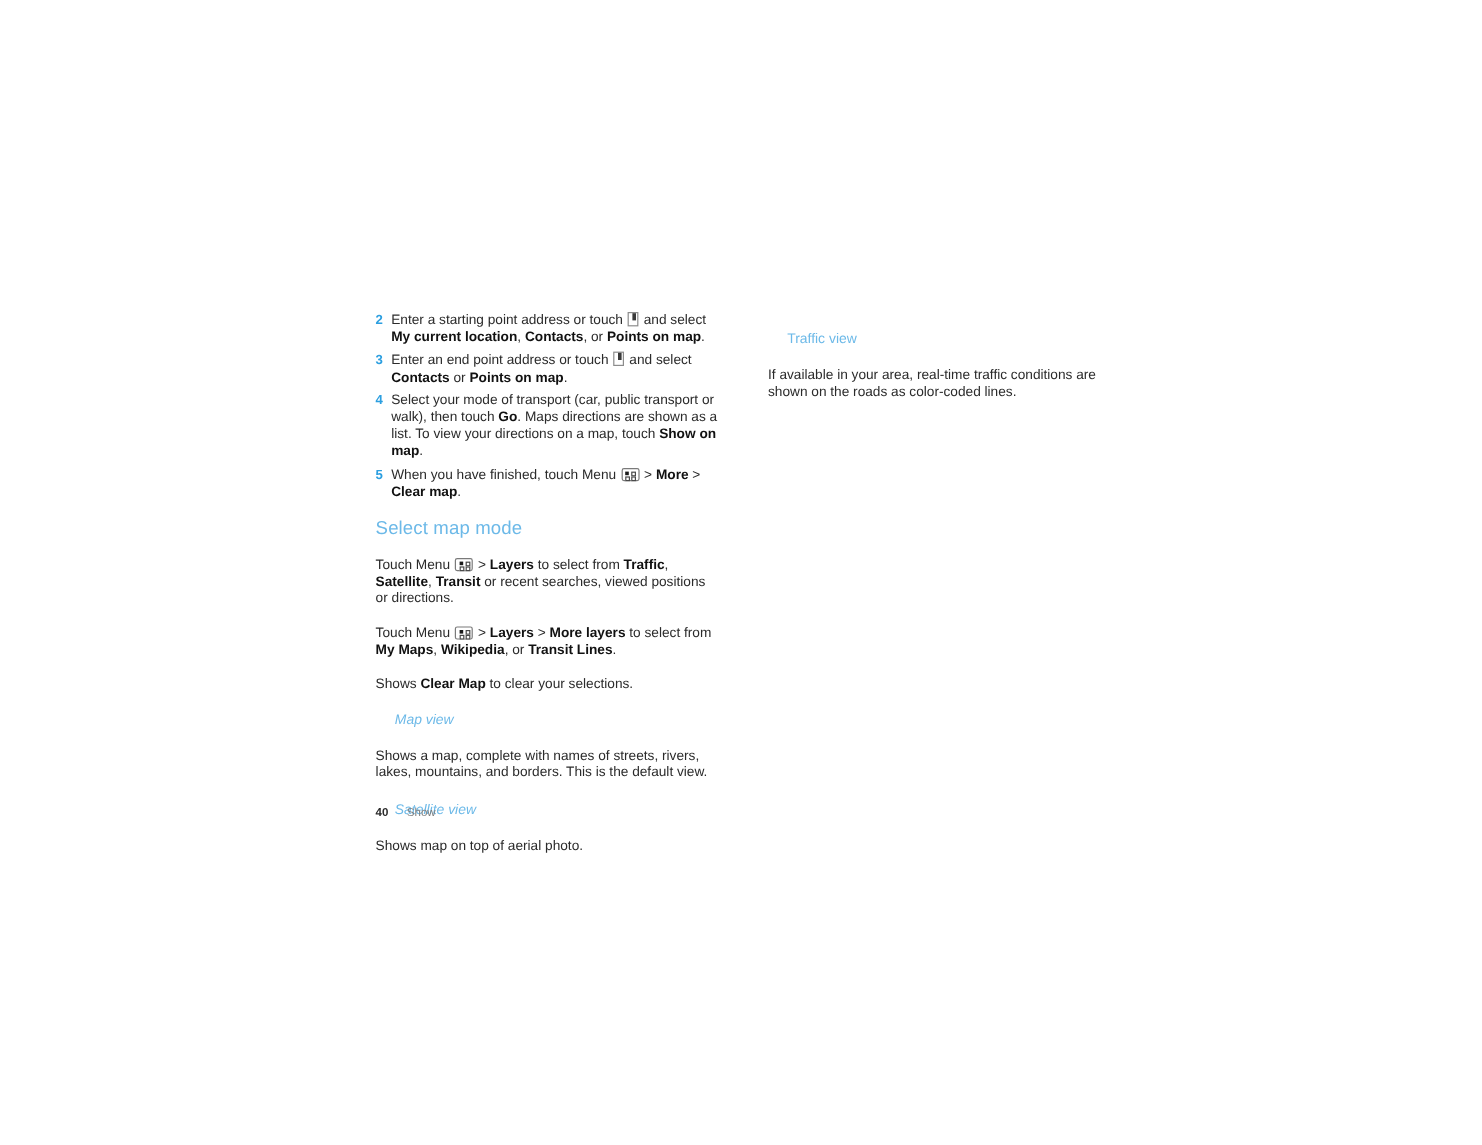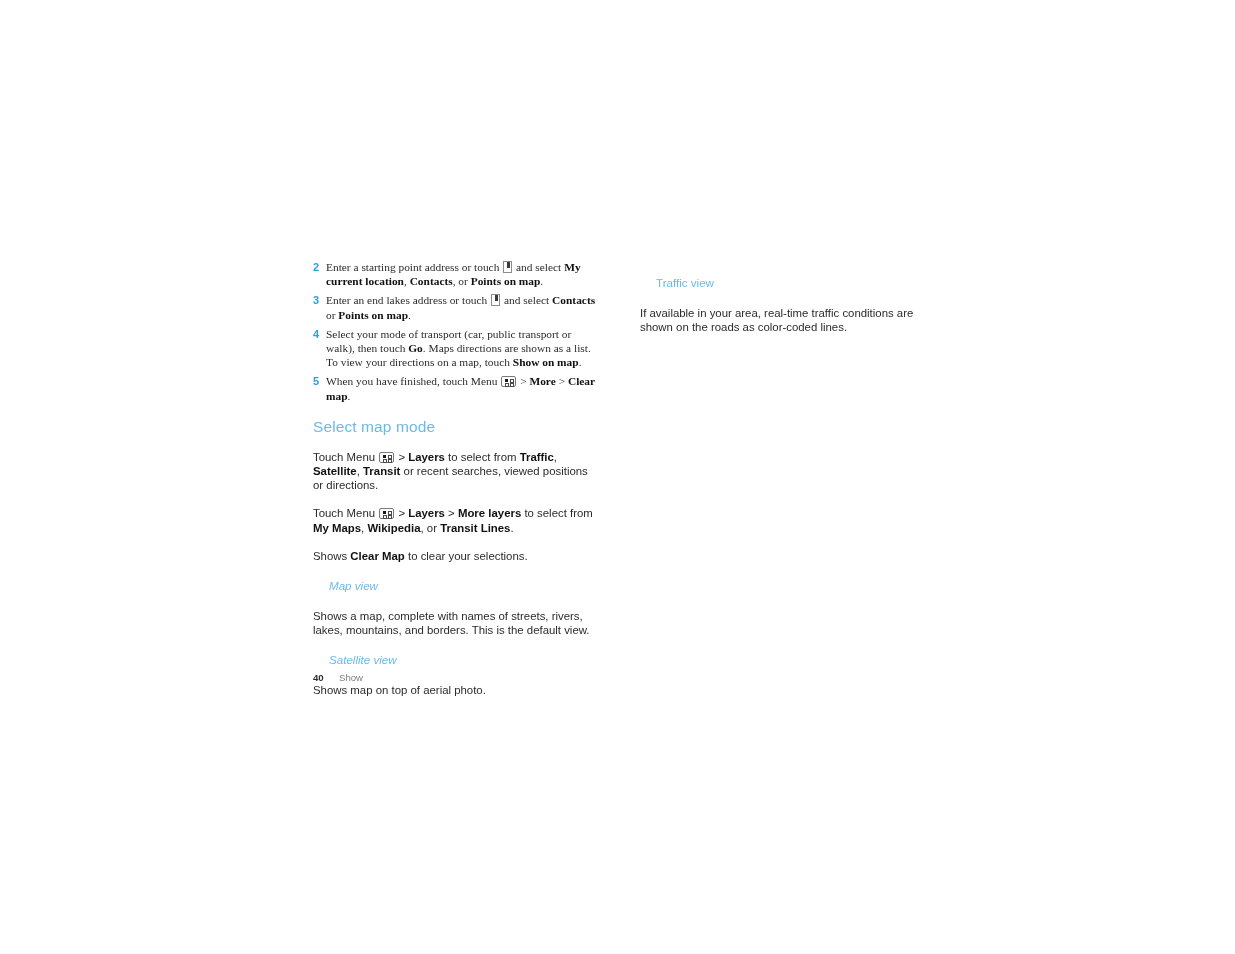--- a/index.html
+++ b/index.html
@@ -51,21 +51,20 @@
     position: absolute;
     left: 0;
     top: 0;
     color: #2c9fe0;
     font-weight: bold;
     font-size: 11px;
     line-height: 14.2px;
   }
   .step-text {
     display: block;
-    font-family: Liberation Serif, serif;
   }
 
   b, .b {
     font-weight: bold;
     color: #111111;
   }
 
   
   h2.section-head {
     margin: 0;
@@ -171,21 +170,21 @@
 
   <div class="col-left">
 
     <div class="step">
       <span class="num">2</span>
       <span class="step-text"><span>Enter a starting point address or touch </span><span class="icon-inline icon-bookmark"><i></i></span><span> and select </span><b>My current location</b><span>, </span><b>Contacts</b><span>, or </span><b>Points on map</b><span>.</span></span>
     </div>
 
     <div class="step">
       <span class="num">3</span>
-      <span class="step-text"><span>Enter an end lakes address or touch </span><span class="icon-inline icon-bookmark"><i></i></span><span> and select </span><b>Contacts</b><span> or </span><b>Points on map</b><span>.</span></span>
+      <span class="step-text"><span>Enter an end point address or touch </span><span class="icon-inline icon-bookmark"><i></i></span><span> and select </span><b>Contacts</b><span> or </span><b>Points on map</b><span>.</span></span>
     </div>
 
     <div class="step">
       <span class="num">4</span>
       <span class="step-text"><span>Select your mode of transport (car, public transport or walk), then touch </span><b>Go</b><span>. Maps directions are shown as a list. To view your directions on a map, touch </span><b>Show on map</b><span>.</span></span>
     </div>
 
     <div class="step">
       <span class="num">5</span>
       <span class="step-text"><span>When you have finished, touch Menu </span><span class="icon-inline icon-menu"><i class="s1"></i><i class="s2"></i><i class="s3"></i><i class="s4"></i></span><span> &gt; </span><b>More</b><span> &gt; </span><b>Clear map</b><span>.</span></span>

